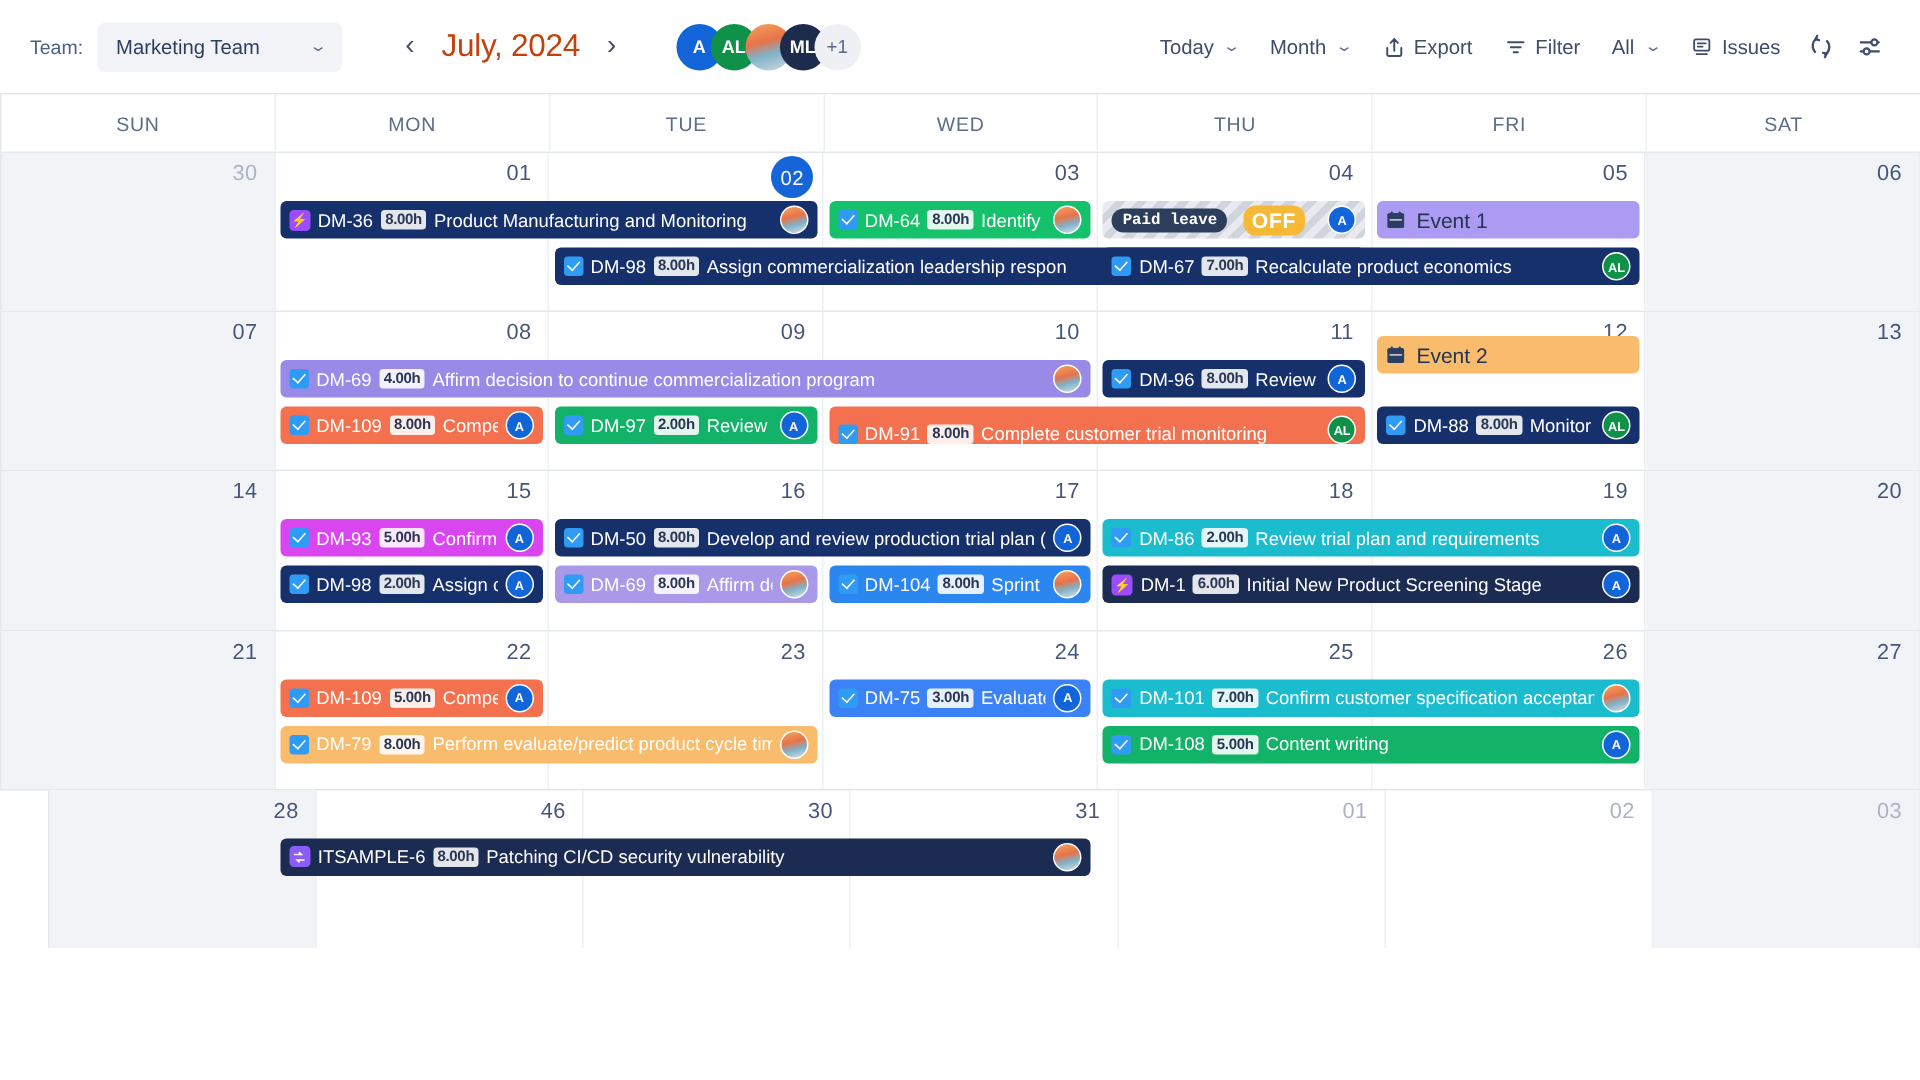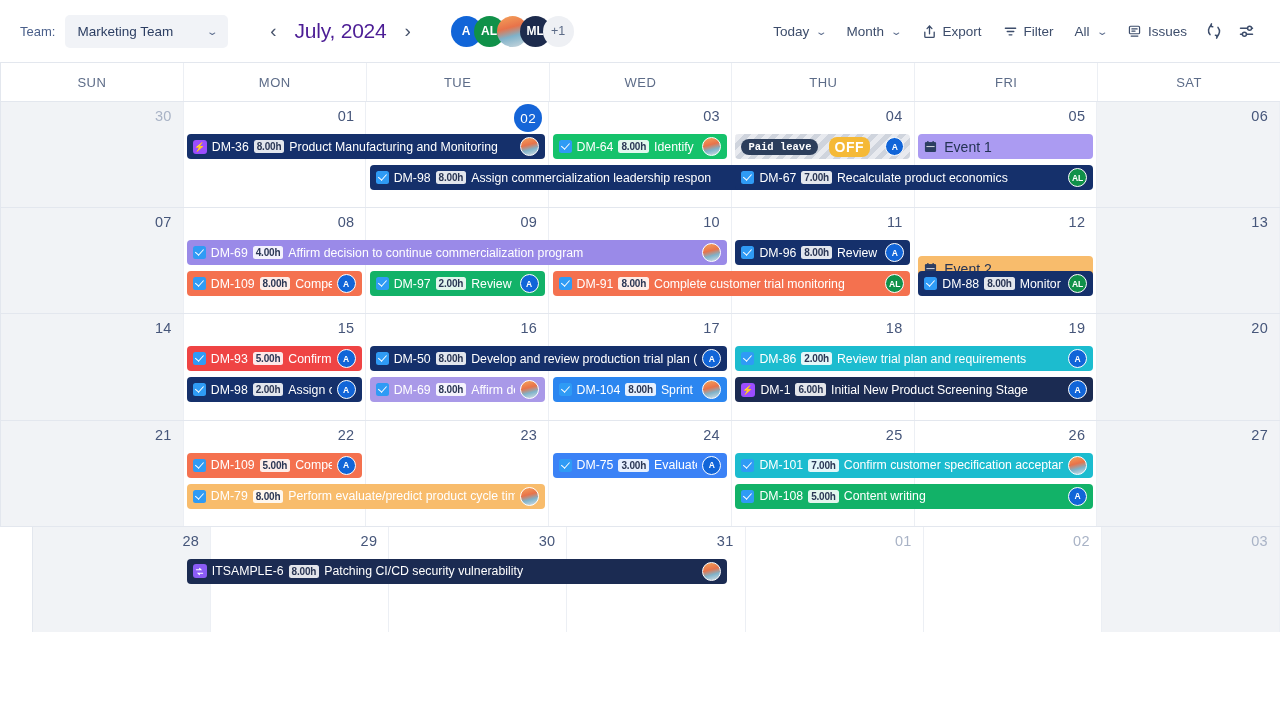--- a/index.html
+++ b/index.html
@@ -29,21 +29,21 @@
     font-size:13.5px; color:#2c3e62;
     cursor:pointer;
   }
   .team-select .cv { font-size:10px; color:#5a6b8c; transform:scaleX(1.5); }
 
   .nav-group { display:flex; align-items:center; gap:4px; margin-left:22px; }
   .chev {
     width:26px; height:30px; display:flex; align-items:center; justify-content:center;
     font-size:19px; color:#47536b; cursor:pointer; font-weight:300;
   }
-  .month-title { font-size:21px; color:#4c1d95; padding:0 4px; letter-spacing:-0.2px; white-space:nowrap; }
+  .month-title { font-size:21px; color:#c2410c; padding:0 4px; letter-spacing:-0.2px; white-space:nowrap; }
 
   .avatars { display:flex; align-items:center; margin-left:20px; }
   .av {
     width:31px; height:31px; border-radius:50%;
     display:flex; align-items:center; justify-content:center;
     color:#fff; font-size:12px; font-weight:600;
     margin-left:-8px; position:relative;
     overflow:hidden;
   }
   .av:first-child { margin-left:0; }
@@ -375,21 +375,21 @@
               <span class="ttl">Affirm decision to continue commercialization program</span>
               <span class="bav photo"></span>
             </div>
             <div class="bar" style="background: rgb(21, 48, 107); left: calc(57.1429% + 4px); width: calc(14.2857% - 8px); top: 32px;">
               <span class="chk"></span>
               <span class="key">DM-96</span>
               <span class="hrs">8.00h</span>
               <span class="ttl">Review fi</span>
               <span class="bav" style="background: rgb(17, 101, 216);">A</span>
             </div>
-            <div class="bar evt" style="background: rgb(248, 188, 108); left: calc(71.4286% + 4px); width: calc(14.2857% - 8px); top: 48px;">
+            <div class="bar evt" style="background: rgb(248, 188, 108); left: calc(71.4286% + 4px); width: calc(14.2857% - 8px); top: 16px;">
               <span class="cal-ico">
                 <svg width="13" height="13" viewBox="0 0 14 14" fill="#2c3e62">
                   <rect x="1" y="2.4" width="12" height="10.6" rx="1.4"></rect>
                   <rect x="1" y="2.4" width="12" height="3.1" rx="1.4" fill="#2c3e62"></rect>
                   <rect x="3.4" y="1" width="1.5" height="2.6" rx=".7"></rect>
                   <rect x="9.1" y="1" width="1.5" height="2.6" rx=".7"></rect>
                   <rect x="2.6" y="6.6" width="8.8" height="1" fill="#fff" opacity=".85"></rect>
                 </svg>
               </span>
               <span class="ttl" style="color: rgb(36, 51, 84);">Event 2</span>
@@ -401,21 +401,21 @@
               <span class="ttl">Competi</span>
               <span class="bav" style="background: rgb(17, 101, 216);">A</span>
             </div>
             <div class="bar" style="background: rgb(18, 178, 104); left: calc(28.5714% + 4px); width: calc(14.2857% - 8px); top: 63px;">
               <span class="chk"></span>
               <span class="key">DM-97</span>
               <span class="hrs">2.00h</span>
               <span class="ttl">Review pa</span>
               <span class="bav" style="background: rgb(17, 101, 216);">A</span>
             </div>
-            <div class="bar" style="background: rgb(244, 113, 79); left: calc(42.8571% + 4px); width: calc(28.5714% - 8px); top: 63px;">
+            <div class="bar" style="background: rgb(244, 113, 79); left: calc(42.8571% + 4px); width: calc(28.5714% - 8px); top: 63px; align-items: flex-end;">
               <span class="chk"></span>
               <span class="key">DM-91</span>
               <span class="hrs">8.00h</span>
               <span class="ttl">Complete customer trial monitoring</span>
               <span class="bav" style="background: rgb(16, 145, 73);">AL</span>
             </div>
             <div class="bar" style="background: rgb(21, 48, 107); left: calc(71.4286% + 4px); width: calc(14.2857% - 8px); top: 63px;">
               <span class="chk"></span>
               <span class="key">DM-88</span>
               <span class="hrs">8.00h</span>
@@ -440,21 +440,21 @@
           <div class="daycell">
             <div class="daynum">18</div>
           </div>
           <div class="daycell">
             <div class="daynum">19</div>
           </div>
           <div class="daycell weekend">
             <div class="daynum">20</div>
           </div>
           <div class="bars">
-            <div class="bar" style="background: #ef4444; left: calc(14.2857% + 4px); width: calc(14.2857% - 8px); top: 32px;">
+            <div class="bar" style="background: #d946ef; left: calc(14.2857% + 4px); width: calc(14.2857% - 8px); top: 32px;">
               <span class="chk"></span>
               <span class="key">DM-93</span>
               <span class="hrs">5.00h</span>
               <span class="ttl">Confirm p</span>
               <span class="bav" style="background: rgb(17, 101, 216);">A</span>
             </div>
             <div class="bar" style="background: rgb(21, 48, 107); left: calc(28.5714% + 4px); width: calc(28.5714% - 8px); top: 32px;">
               <span class="chk"></span>
               <span class="key">DM-50</span>
               <span class="hrs">8.00h</span>
@@ -558,21 +558,21 @@
               <span class="ttl">Content writing</span>
               <span class="bav" style="background: rgb(17, 101, 216);">A</span>
             </div>
           </div>
         </div>
         <div class="week">
           <div class="daycell weekend">
             <div class="daynum">28</div>
           </div>
           <div class="daycell">
-            <div class="daynum">29</div>
+            <div class="daynum">46</div>
           </div>
           <div class="daycell">
             <div class="daynum">30</div>
           </div>
           <div class="daycell">
             <div class="daynum">31</div>
           </div>
           <div class="daycell">
             <div class="daynum muted">01</div>
           </div>

